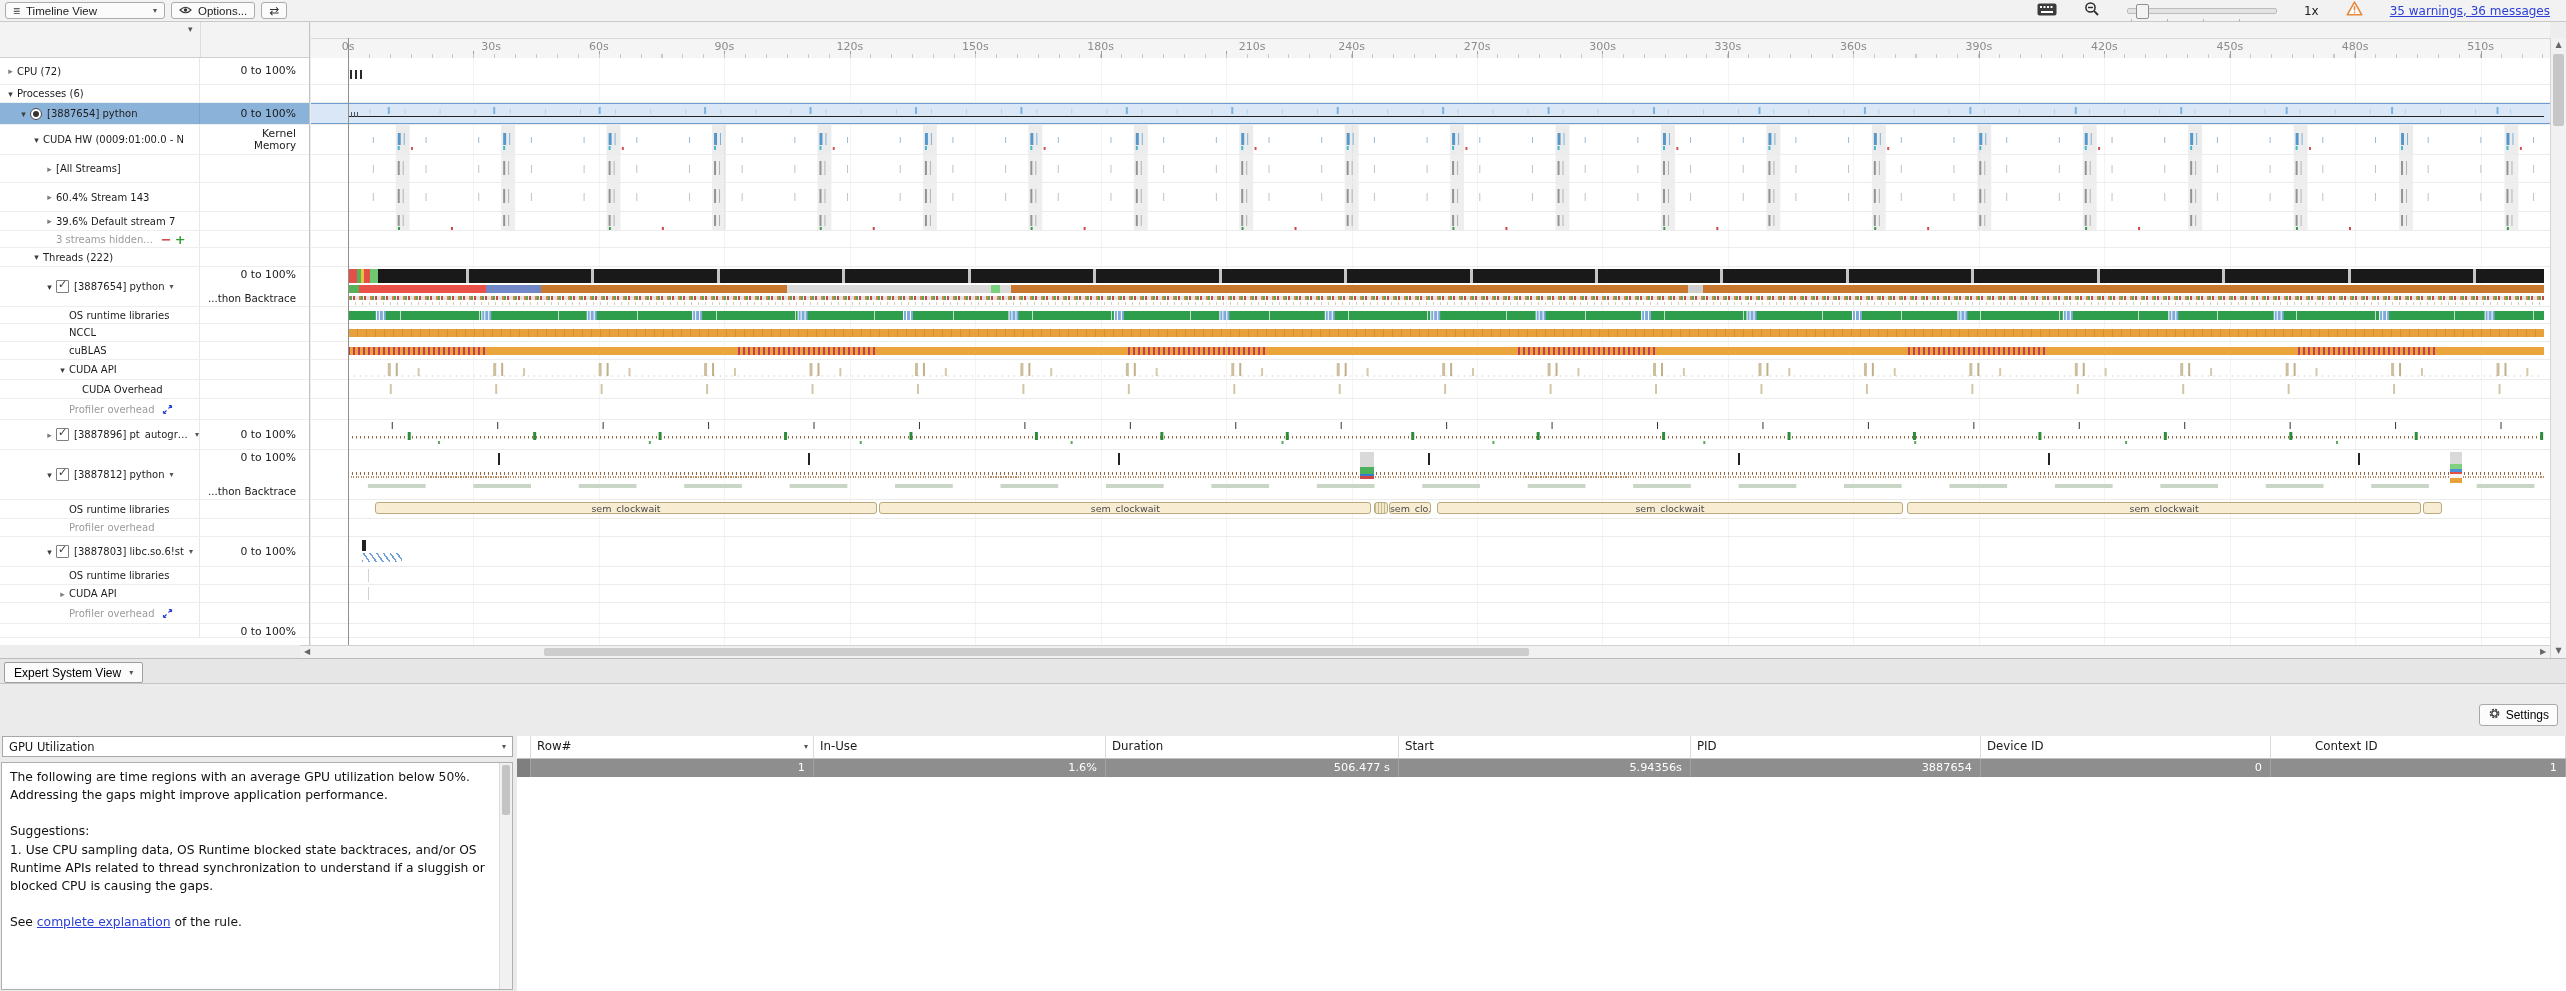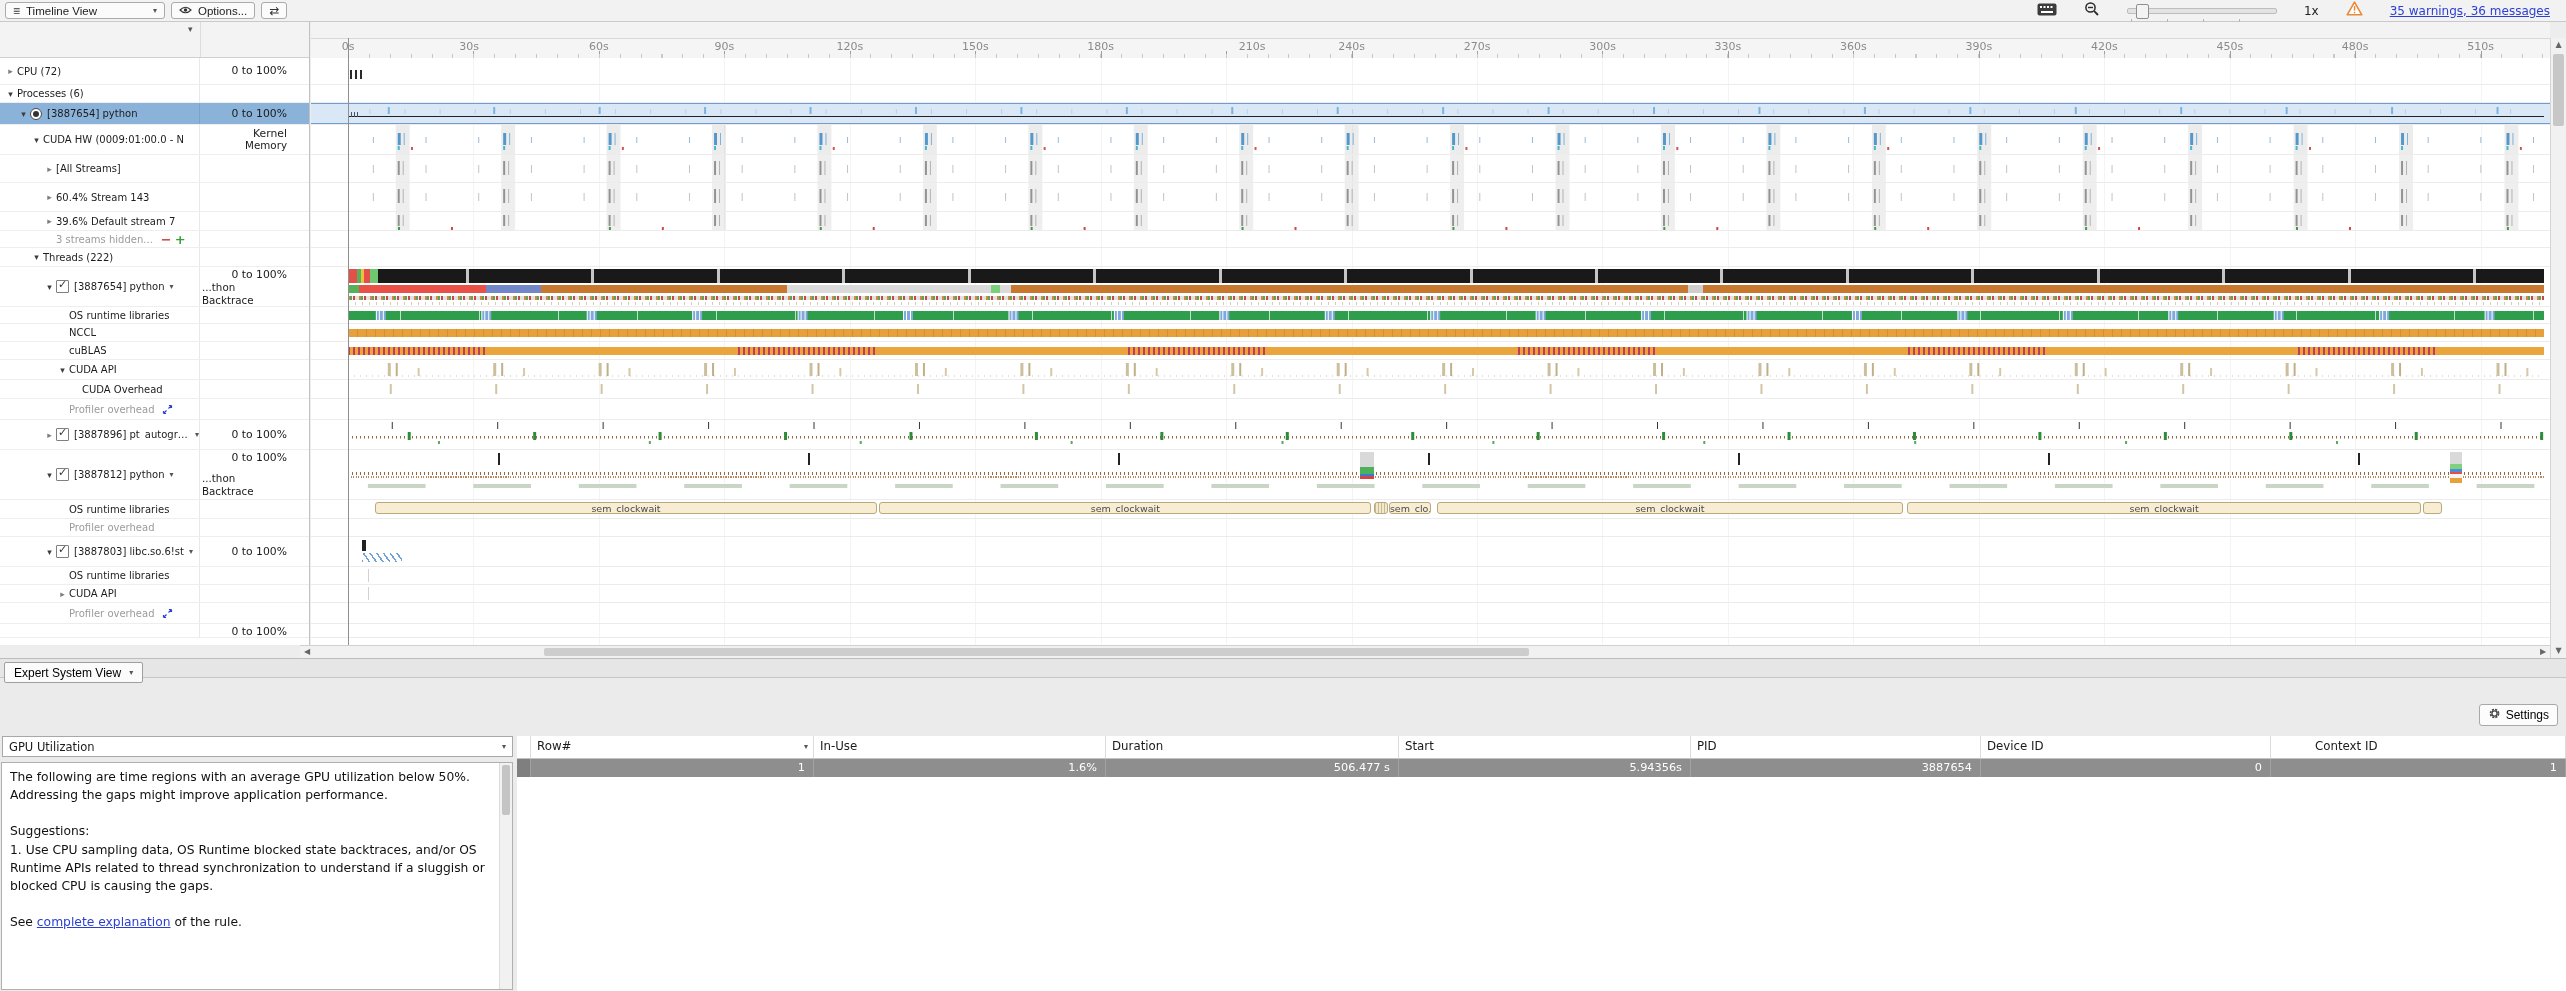--- a/index.html
+++ b/index.html
@@ -25,21 +25,21 @@
   #main{position:absolute;left:0;top:22px;width:2566px;height:636px;background:#ededed;}
   #leftpanel{position:absolute;left:0;top:0;width:310px;height:623px;background:#fff;border-right:1px solid #c2c2c2;box-sizing:border-box;}
   #lhead{position:relative;height:36px;background:#f3f3f3;border-bottom:1px solid #cfcfcf;box-sizing:border-box;}
   #lhead .fcar{position:absolute;left:188px;top:2px;font-size:9px;color:#555}
   #lhead .vsep{position:absolute;left:200px;top:0;bottom:0;width:1px;background:#dcdcdc}
   #ltree{position:absolute;top:36px;left:0;right:0;bottom:0;overflow:hidden;}
   .trow{display:flex;background:#fff;border-bottom:1px solid #eeeeee;box-sizing:border-box;}
   .trow.sel{background:#8bb2d9;}
   .tcell{flex:1;display:flex;align-items:center;overflow:hidden;white-space:nowrap;min-width:0;}
   .vcell{width:110px;flex:none;border-left:1px solid #e8e8e8;display:flex;flex-direction:column;justify-content:space-between;
-    align-items:flex-end;padding:1px 22px 1px 2px;box-sizing:border-box;}
+    align-items:flex-end;padding:1px 13px 1px 2px;box-sizing:border-box;}
   .trow.sel .vcell{border-left-color:#7aa3cc}
   .v1,.v2{font-size:10.8px;line-height:1.25;color:#1a1a1a}
   .v2{font-size:10.3px}
   .v1:only-child{margin:auto 0}
   .vtight .v1,.vtight .v2{line-height:1.05}
   .vtight .vx{margin:auto 0;text-align:right}
   .lbl{font-size:10px;color:#1c1c1c;overflow:hidden;text-overflow:ellipsis;}
   .dim .lbl{color:#9b9b9b}
   .exp{width:13px;flex:none;text-align:center;font-size:9px;color:#3c3c3c}
   .exp.closed{color:#7c7c7c}
@@ -148,21 +148,21 @@
     background:repeating-linear-gradient(55deg,#6fa0d8 0 1.5px,transparent 1.5px 5.5px);}
   .p-faint .b::before{content:"";position:absolute;left:20px;top:2px;bottom:2px;width:1px;background:#d2d2d2;}
   
   #vscroll{position:absolute;left:2550px;top:16px;width:16px;height:620px;background:#f1f1f1;border-left:1px solid #d5d5d5;box-sizing:border-box;}
   #vscroll .arr{position:absolute;left:0;width:15px;height:14px;font-size:8px;color:#666;text-align:center;line-height:14px;}
   #vscroll .thumb{position:absolute;left:2px;top:16px;width:11px;height:72px;background:#c7c7c7;border-radius:2px;}
   #hscroll{position:absolute;left:300px;top:623px;width:2250px;height:13px;background:#f1f1f1;border-top:1px solid #d0d0d0;box-sizing:border-box;}
   #hscroll .arr{position:absolute;top:0;width:14px;height:12px;font-size:8px;color:#666;text-align:center;line-height:12px;}
   #hscroll .thumb{position:absolute;left:244px;top:2px;width:985px;height:8px;background:#cdcdcd;border-radius:2px;}
   
-  #esvbar{position:absolute;left:0;top:658px;width:2566px;height:20px;background:#e6e6e6;
+  #esvbar{position:absolute;left:0;top:658px;width:2566px;height:26px;background:#e6e6e6;
     border-top:1px solid #bdbdbd;border-bottom:1px solid #c6c6c6;box-sizing:border-box;}
   #esvbtn{position:absolute;left:4px;top:3px;height:21px;display:inline-flex;align-items:center;gap:8px;
     background:#fbfbfb;border:1px solid #9f9f9f;border-radius:2px;font-size:12px;padding:0 9px;}
   #bottom{position:absolute;left:0;top:686px;width:2566px;height:305px;background:#ebebeb;}
   #settingsbtn{position:absolute;right:8px;top:18px;height:22px;display:inline-flex;align-items:center;gap:5px;
     background:#fcfcfc;border:1px solid #a8a8a8;border-radius:3px;font-size:12px;padding:0 8px;}
   #rulebox{position:absolute;left:2px;top:50px;width:511px;height:21px;background:#fff;border:1px solid #a8a8a8;
     box-sizing:border-box;font-size:11.5px;display:flex;align-items:center;padding:0 6px;}
   #rulebox .car{margin-left:auto}
   #textpanel{position:absolute;left:1px;top:76px;width:512px;bottom:1px;background:#fff;border:1px solid #b0b0b0;box-sizing:border-box;}
@@ -471,21 +471,21 @@
           <div class="vcell">
             <div class="v1">0 to 100%</div>
           </div>
         </div>
       </div>
   </div>
   <div id="tlpanel">
     <div id="thead"></div>
     <div id="ruler">
         <span class="rlab" style="left: 37px;">0s</span>
-        <span class="rlab" style="left: 158px;">30s</span>
+        <span class="rlab" style="left: 180px;">30s</span>
         <span class="rlab" style="left: 287.9px;">60s</span>
         <span class="rlab" style="left: 413.35px;">90s</span>
         <span class="rlab" style="left: 538.8px;">120s</span>
         <span class="rlab" style="left: 664.25px;">150s</span>
         <span class="rlab" style="left: 789.7px;">180s</span>
         <span class="rlab" style="left: 915.15px; margin-left: 26px;">210s</span>
         <span class="rlab" style="left: 1040.6px;">240s</span>
         <span class="rlab" style="left: 1166.05px;">270s</span>
         <span class="rlab" style="left: 1291.5px;">300s</span>
         <span class="rlab" style="left: 1416.95px;">330s</span>

